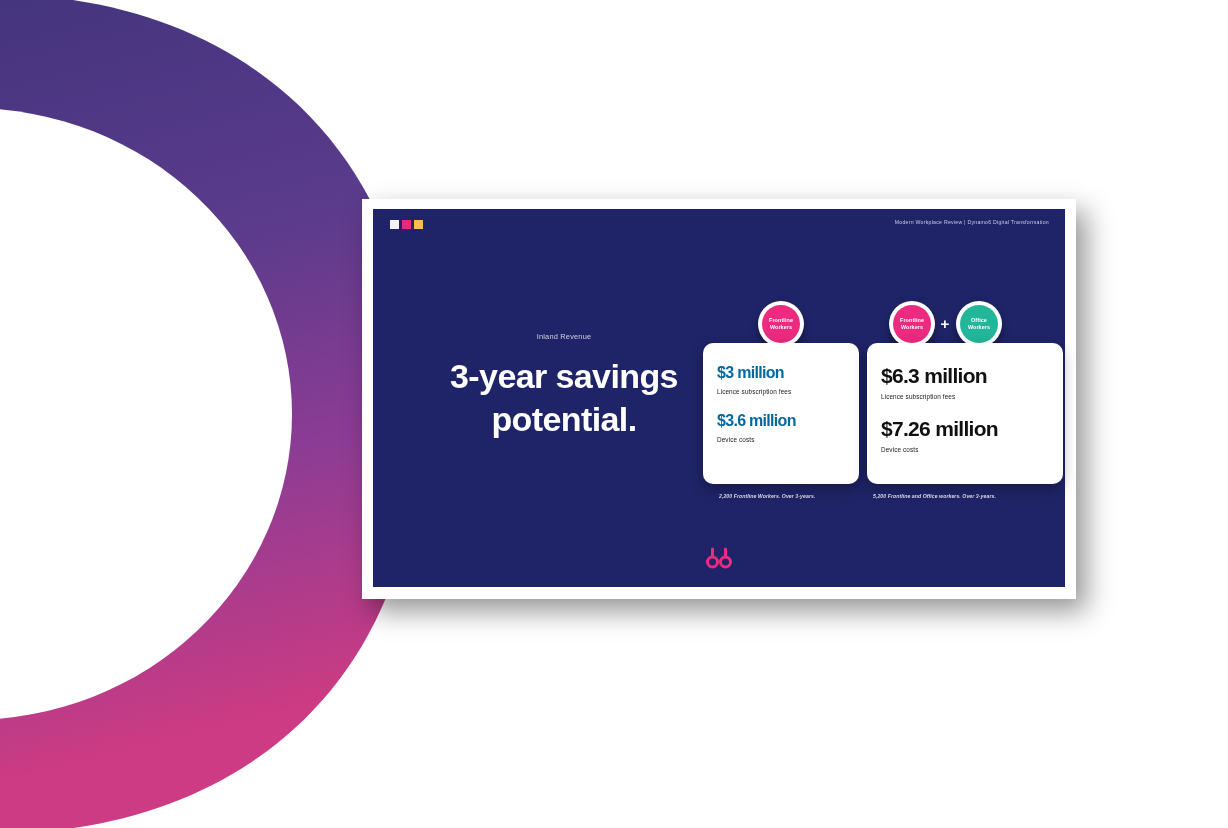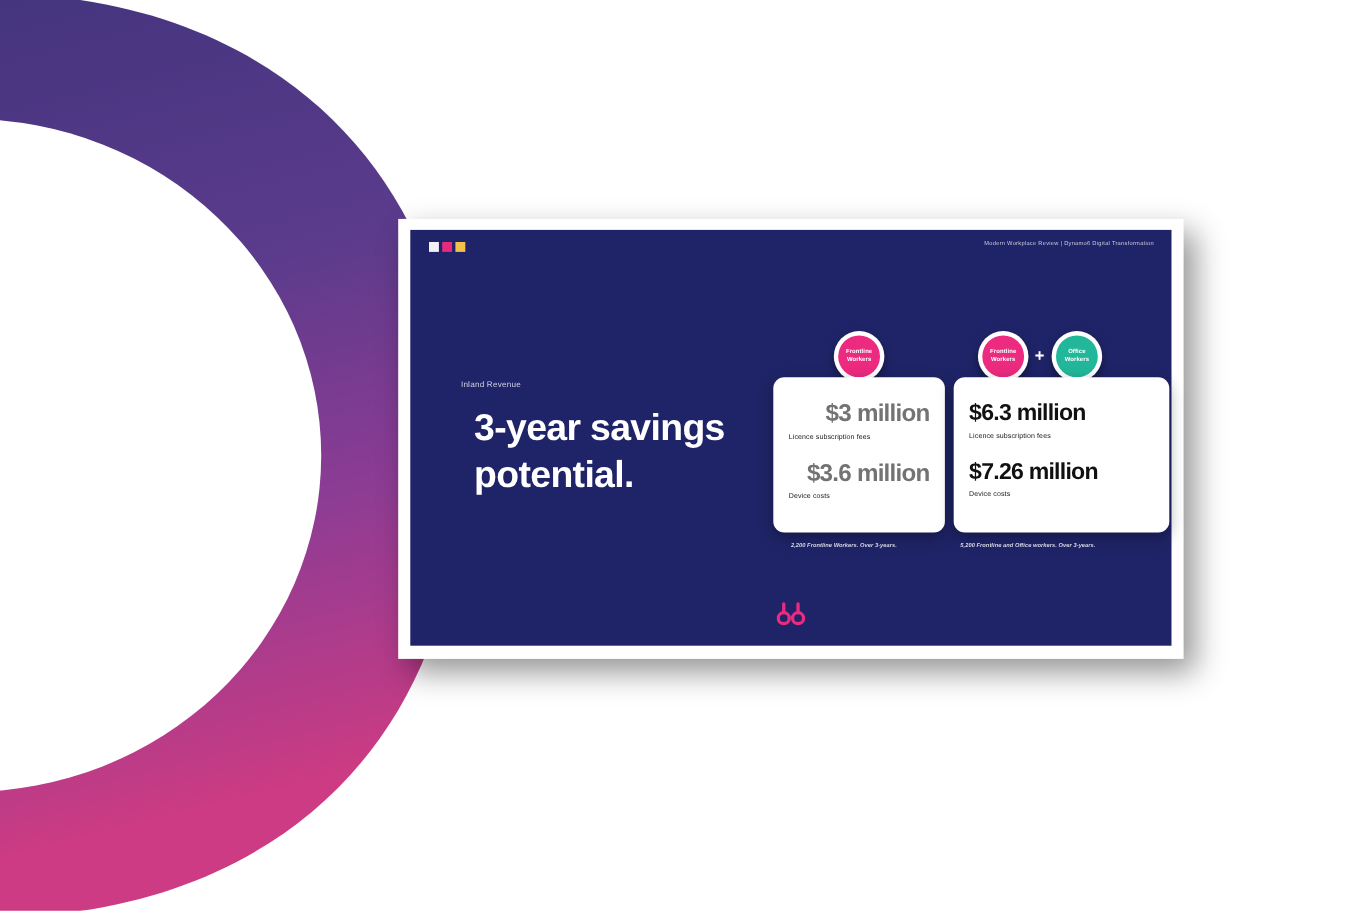--- a/index.html
+++ b/index.html
@@ -74,22 +74,23 @@
     letter-spacing: 0.25px;
     color: #c9c9dd;
     white-space: nowrap;
     font-family: "Liberation Sans", sans-serif;
   }
 
   
   .headline-block {
     position: absolute;
     left: 46px;
-    top: 136px;
+    top: 123px;
     width: 290px;
+    text-align: center;
   }
   .eyebrow {
     font-size: 7.4px;
     color: #cfd0e2;
     letter-spacing: 0.2px;
     margin: 0 0 14px 0;
     font-weight: 400;
   }
   .headline {
     font-size: 34px;
@@ -128,21 +129,21 @@
     width: 196px;
     height: 141px;
   }
 
   .stat-value {
     margin: 0;
     font-weight: 700;
     letter-spacing: -0.7px;
     line-height: 1;
   }
-  .card-one .stat-value { color: #737373; font-size: 22px; text-align: right; }
+  .card-one .stat-value { color: #0369a1; font-size: 16px; }
   .card-two .stat-value { color: #111111; font-size: 21px; }
   .stat-label {
     margin: 7px 0 0 0;
     font-size: 6.4px;
     color: #1a1a1a;
     font-weight: 400;
     letter-spacing: 0.1px;
   }
   .stat-gap { height: 18px; }
 

